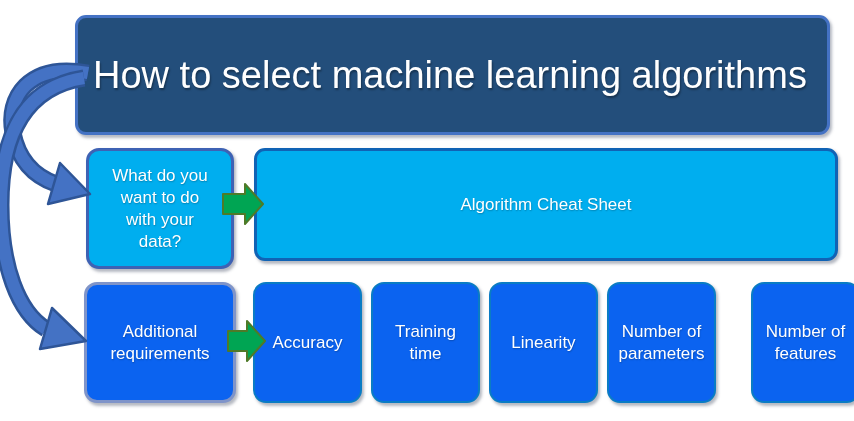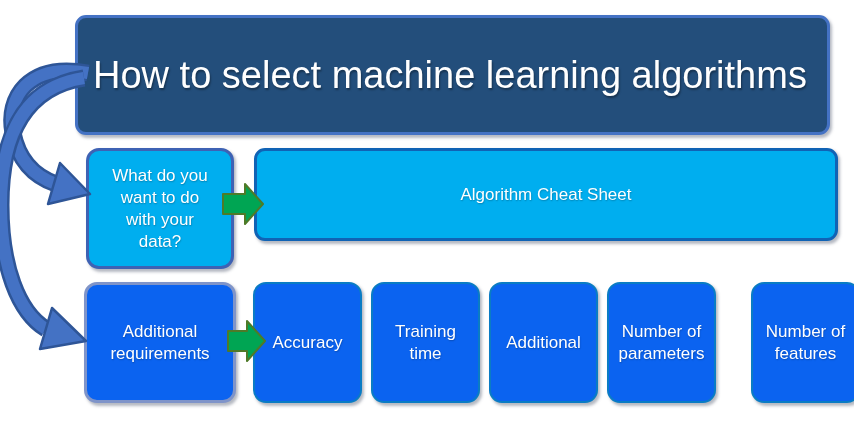--- a/index.html
+++ b/index.html
@@ -27,21 +27,21 @@
     font-size:38px;white-space:nowrap;
     text-shadow:1px 1.5px 2px rgba(0,0,0,0.35);
   }
   .question-box{
     left:86px;top:148px;width:148px;height:121px;
     background:var(--cyan-fill);border:3px solid var(--what-border);border-radius:13px;
     font-size:17px;line-height:22px;padding:4px 15px;
     text-shadow:0.5px 1px 1.5px rgba(0,0,0,0.25);
   }
   .cheat-box{
-    left:254px;top:148px;width:584px;height:93px;
+    left:254px;top:148px;width:584px;height:113px;
     background:var(--cyan-fill);border:3px solid var(--cheat-border);border-radius:11px;
     font-size:17px;text-shadow:0.5px 1px 1.5px rgba(0,0,0,0.25);
   }
   .requirements-box{
     left:84px;top:282px;width:152px;height:121px;
     background:var(--blue-fill);border:3px solid var(--add-border);border-radius:13px;
     font-size:17px;line-height:22px;padding:0 10px;
     text-shadow:0.5px 1px 1.5px rgba(0,0,0,0.25);
   }
   .criteria-box{
@@ -74,21 +74,21 @@
     <span>Additional requirements</span>
   </div>
 
   <div class="box criteria-box c1">
     <span>Accuracy</span>
   </div>
   <div class="box criteria-box c2">
     <span>Training time</span>
   </div>
   <div class="box criteria-box c3">
-    <span>Additional</span>
+    <span>Linearity</span>
   </div>
   <div class="box criteria-box c4">
     <span>Number of parameters</span>
   </div>
   <div class="box criteria-box c5">
     <span>Number of features</span>
   </div>
 
   <svg class="arrow-layer" viewBox="0 0 854 421">
 

